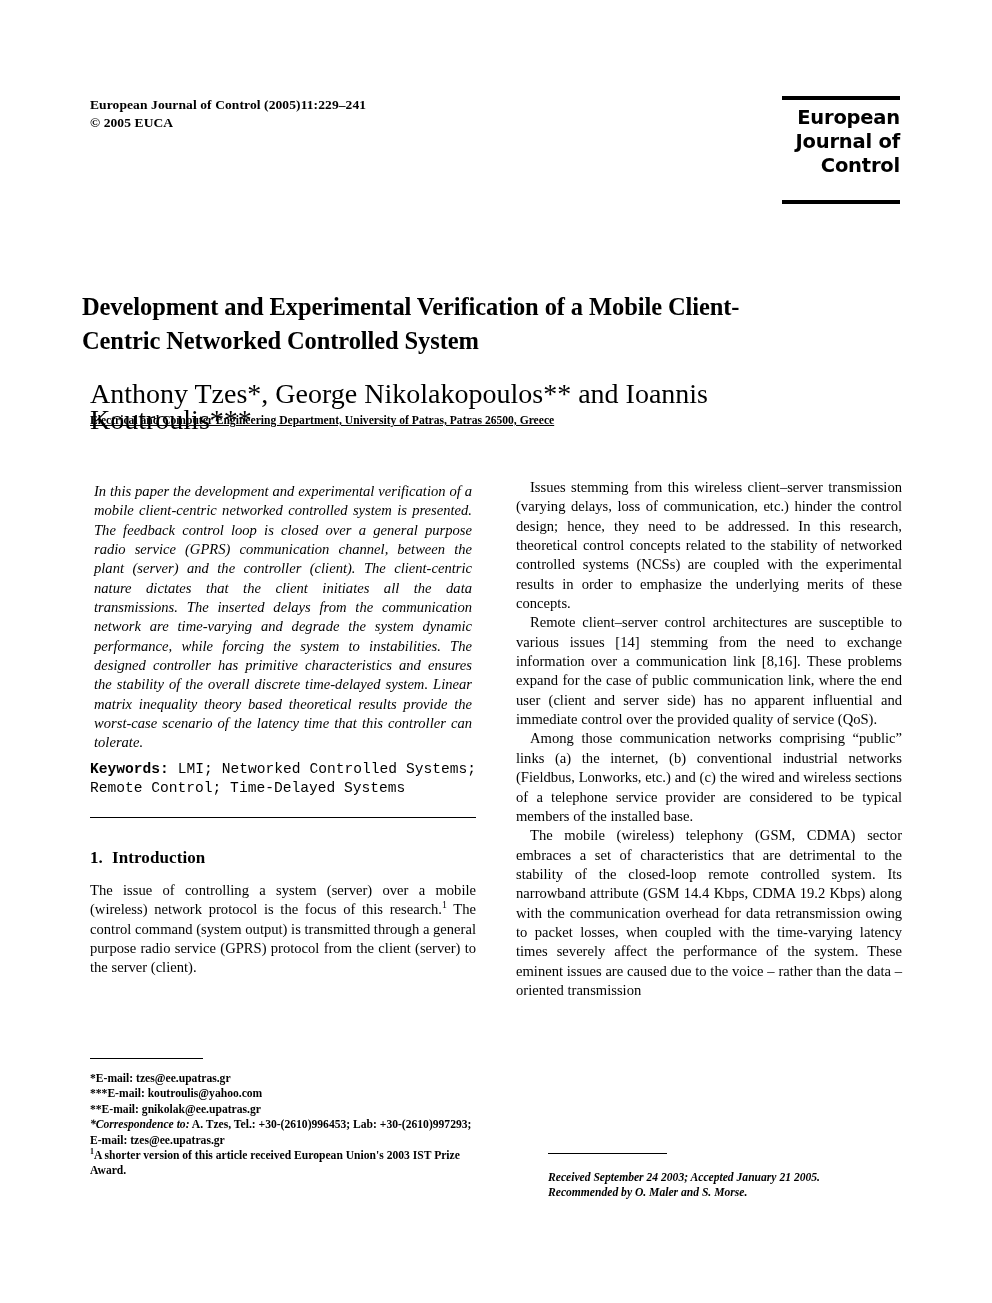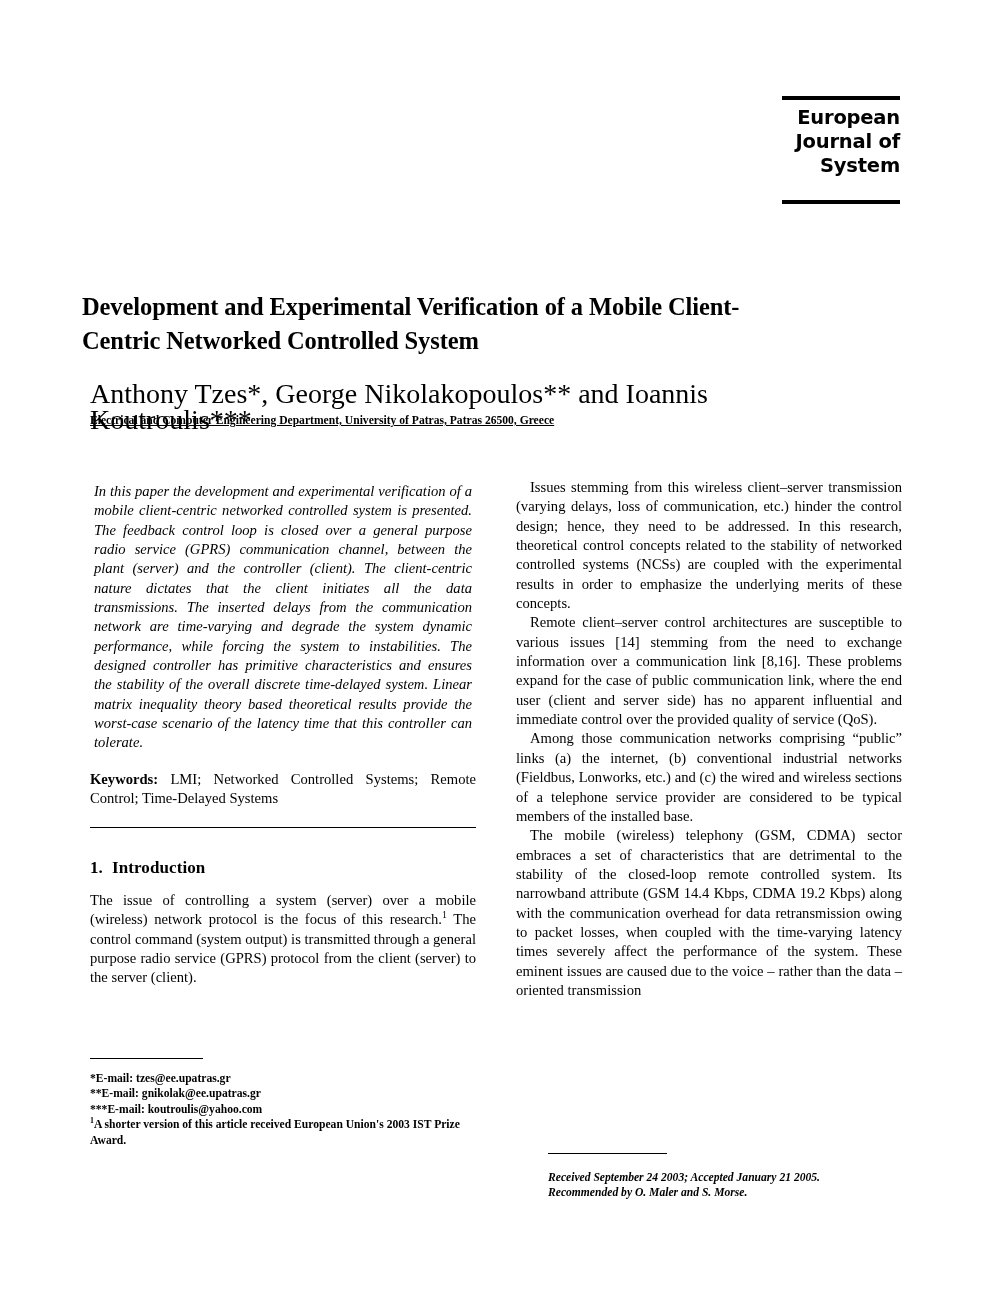--- a/index.html
+++ b/index.html
@@ -98,22 +98,23 @@
   .col.right { left: 516px; }
 
   .abstract p {
     margin: 4px;
     font-style: italic;
     text-align: justify;
     text-justify: inter-word;
   }
 
   .keywords {
-    margin-top: 17px;
-    text-align: justify;
+    margin-top: 7px;
+    text-align: justify;
+    font-family: Liberation Mono, monospace;
   }
   .keywords b { font-weight: bold; }
 
   hr.rule {
     border: none;
     border-top: 1.6px solid #000;
     margin: 18px 0 0 0;
     width: 100%;
   }
 
@@ -172,25 +173,29 @@
     font-weight: bold;
     font-size: 11.6px;
     line-height: 15.4px;
   }
 </style>
 </head>
 <body>
 
 <div class="page">
 
+  <div class="masthead">
+    <div>European Journal of Control (2005)11:229–241</div>
+    <div>© 2005 EUCA</div>
+  </div>
 
   <div class="logo">
     <div>European</div>
     <div>Journal of</div>
-    <div>System</div>
+    <div>Control</div>
   </div>
 
   <div class="title">Development and Experimental Verification of a Mobile Client-Centric Networked Controlled System</div>
   <div class="authors">Anthony Tzes*, George Nikolakopoulos** and Ioannis Koutroulis***</div>
   <div class="affil">Electrical and Computer Engineering Department, University of Patras, Patras 26500, Greece</div>
 
   <div class="col left">
     <div class="abstract">
       <p>In this paper the development and experimental verification of a mobile client-centric networked controlled system is presented. The feedback control loop is closed over a general purpose radio service (GPRS) communication channel, between the plant (server) and the controller (client). The client-centric nature dictates that the client initiates all the data transmissions. The inserted delays from the communication network are time-varying and degrade the system dynamic performance, while forcing the system to instabilities. The designed controller has primitive characteristics and ensures the stability of the overall discrete time-delayed system. Linear matrix inequality theory based theoretical results provide the worst-case scenario of the latency time that this controller can tolerate.</p>
     </div>
@@ -216,22 +221,23 @@
       <p class="indent">Issues stemming from this wireless client–server transmission (varying delays, loss of communication, etc.) hinder the control design; hence, they need to be addressed. In this research, theoretical control concepts related to the stability of networked controlled systems (NCSs) are coupled with the experimental results in order to emphasize the underlying merits of these concepts.</p>
       <p>Remote client–server control architectures are susceptible to various issues [14] stemming from the need to exchange information over a communication link [8,16]. These problems expand for the case of public communication link, where the end user (client and server side) has no apparent influential and immediate control over the provided quality of service (QoS).</p>
       <p>Among those communication networks comprising “public” links (a) the internet, (b) conventional industrial networks (Fieldbus, Lonworks, etc.) and (c) the wired and wireless sections of a telephone service provider are considered to be typical members of the installed base.</p>
       <p>The mobile (wireless) telephony (GSM, CDMA) sector embraces a set of characteristics that are detrimental to the stability of the closed-loop remote controlled system. Its narrowband attribute (GSM 14.4 Kbps, CDMA 19.2 Kbps) along with the communication overhead for data retransmission owing to packet losses, when coupled with the time-varying latency times severely affect the performance of the system. These eminent issues are caused due to the voice – rather than the data – oriented transmission</p>
     </div>
   </div>
 
   <div class="footnotes">
     <hr class="fnrule">
     <div class="fn">*E-mail: tzes@ee.upatras.gr</div>
+    <div class="fn">***E-mail: koutroulis@yahoo.com</div>
     <div class="fn">**E-mail: gnikolak@ee.upatras.gr</div>
-    <div class="fn">***E-mail: koutroulis@yahoo.com</div>
+    <div class="fn"><i>*Correspondence to:</i><span> A. Tzes, Tel.: +30-(2610)996453; Lab: +30-(2610)997293; E-mail: tzes@ee.upatras.gr</span></div>
     <div class="fn"><sup>1</sup><span>A shorter version of this article received European Union's 2003 IST Prize Award.</span></div>
   </div>
 
   <div class="recvd">
     <hr class="fnrule">
     <div class="line">Received September 24 2003; Accepted January 21 2005.</div>
     <div class="line">Recommended by O. Maler and S. Morse.</div>
   </div>
 
 </div>

